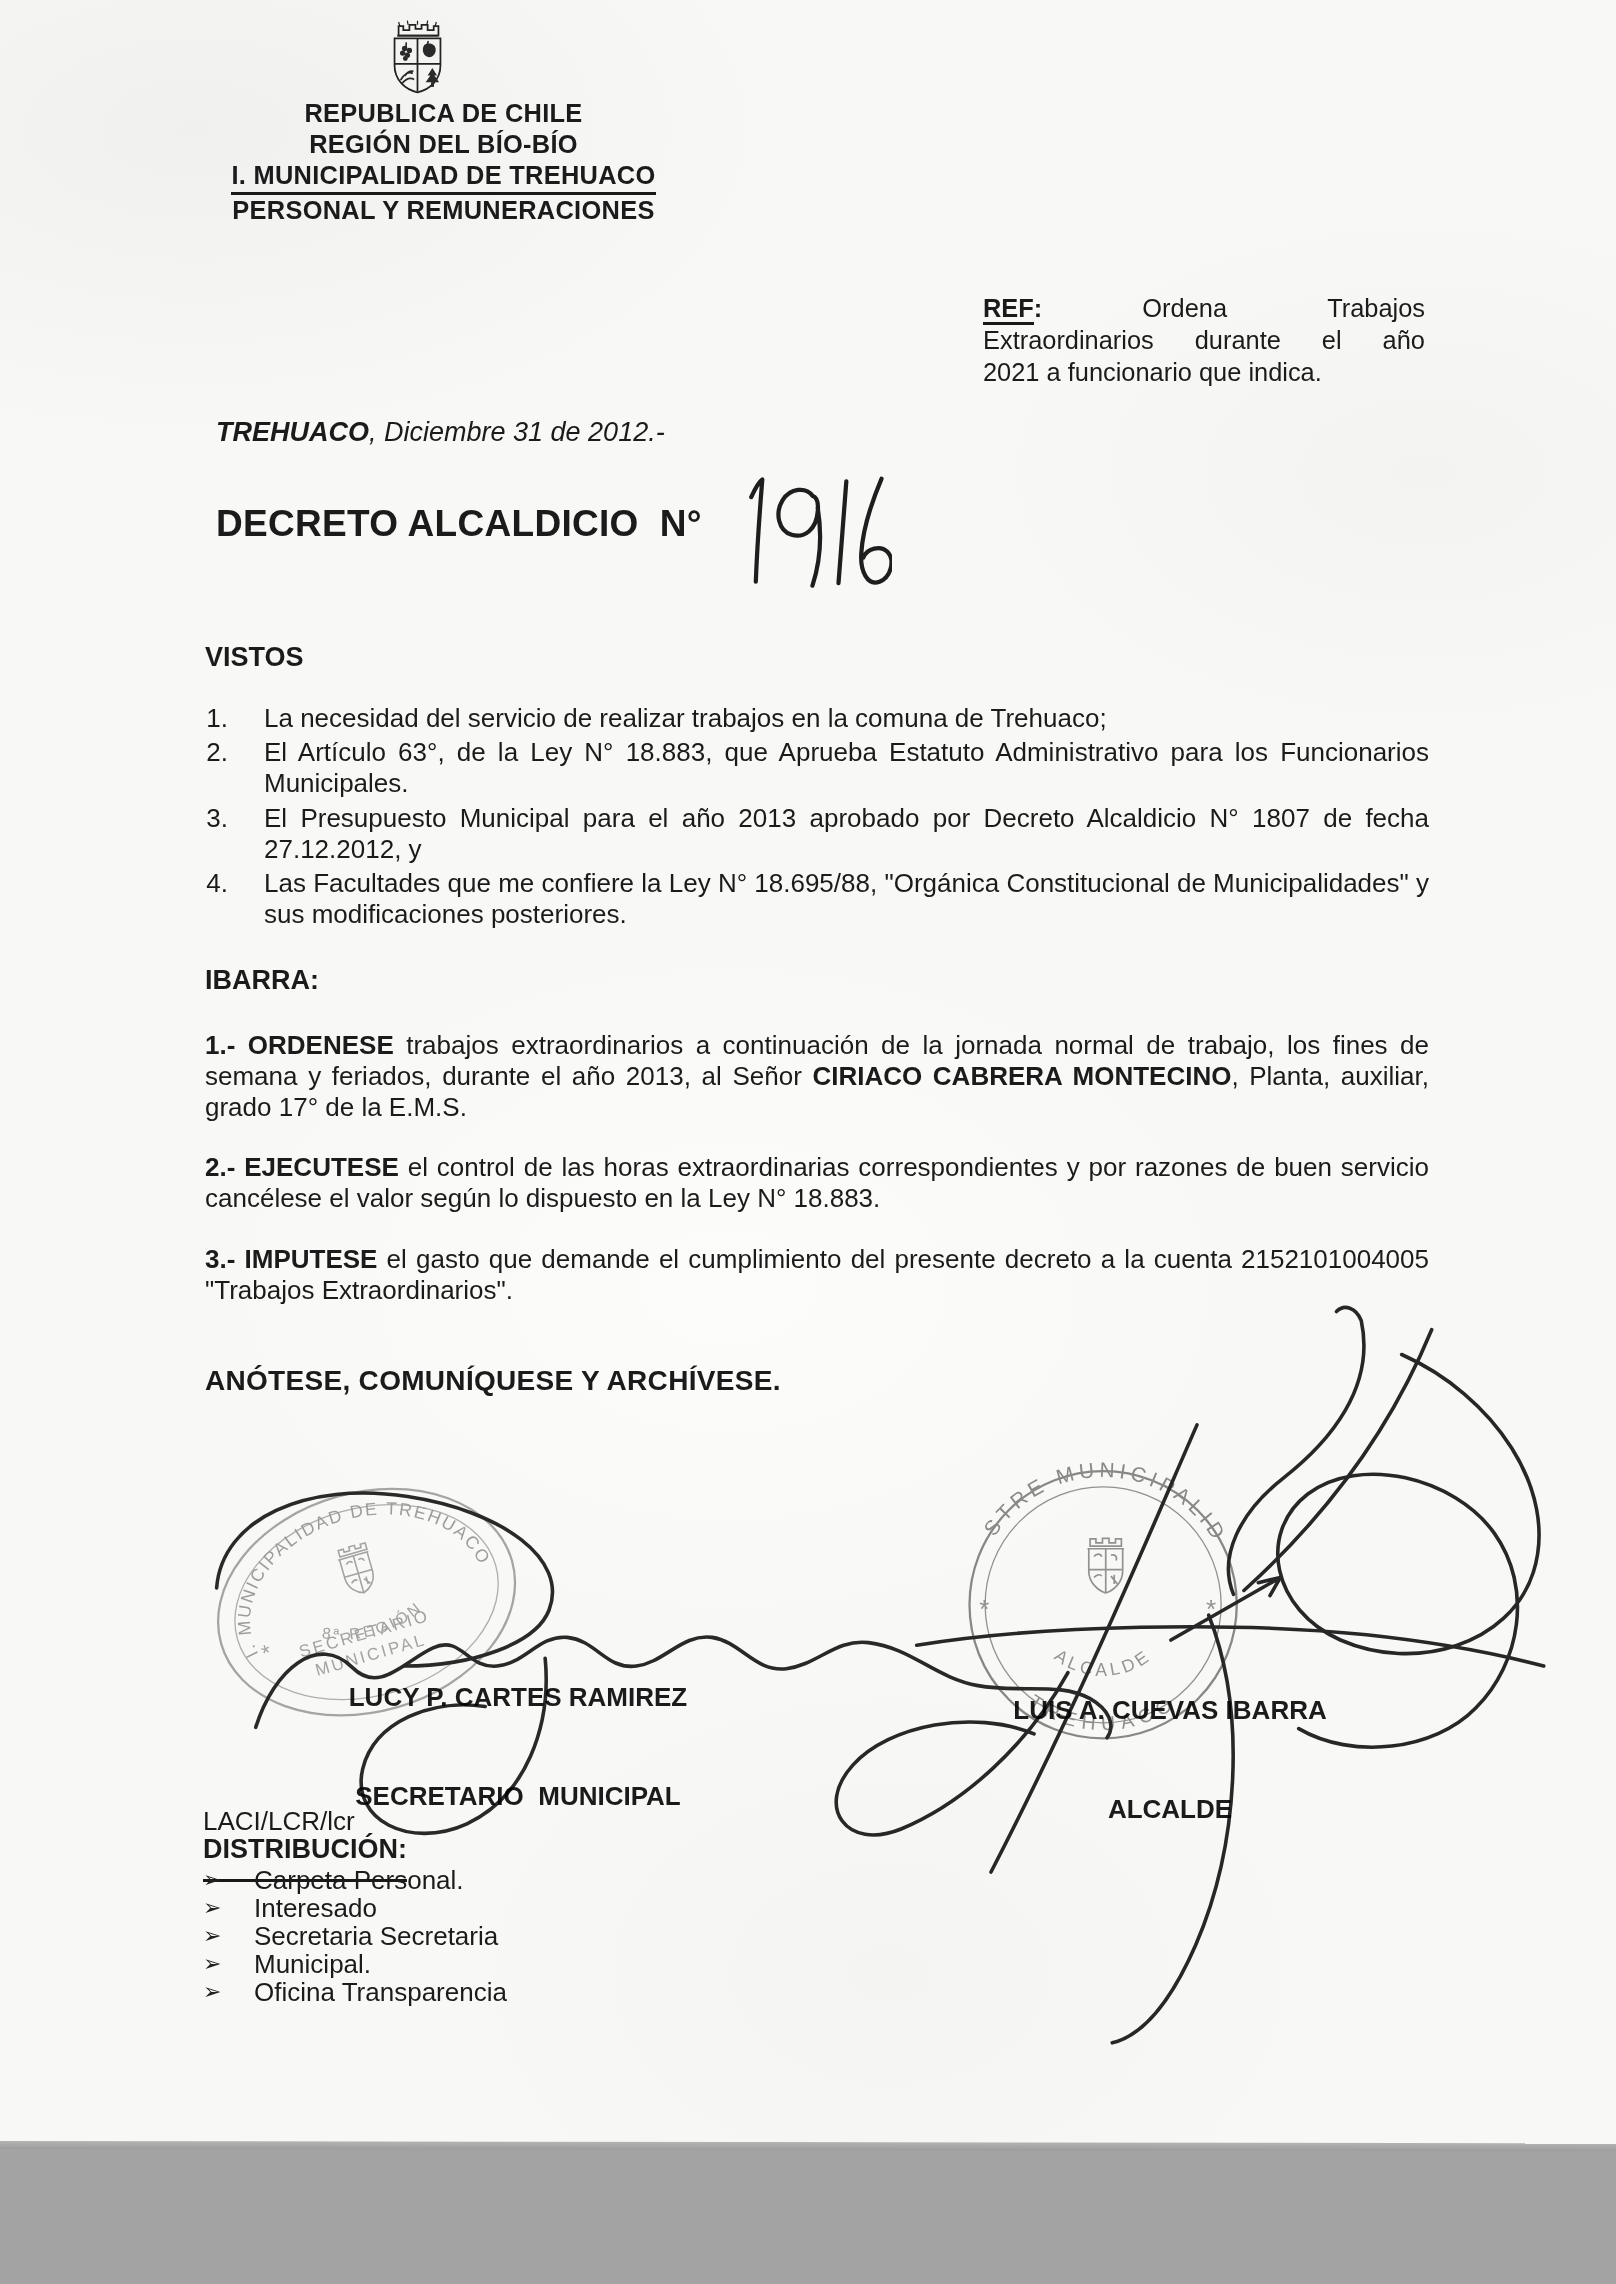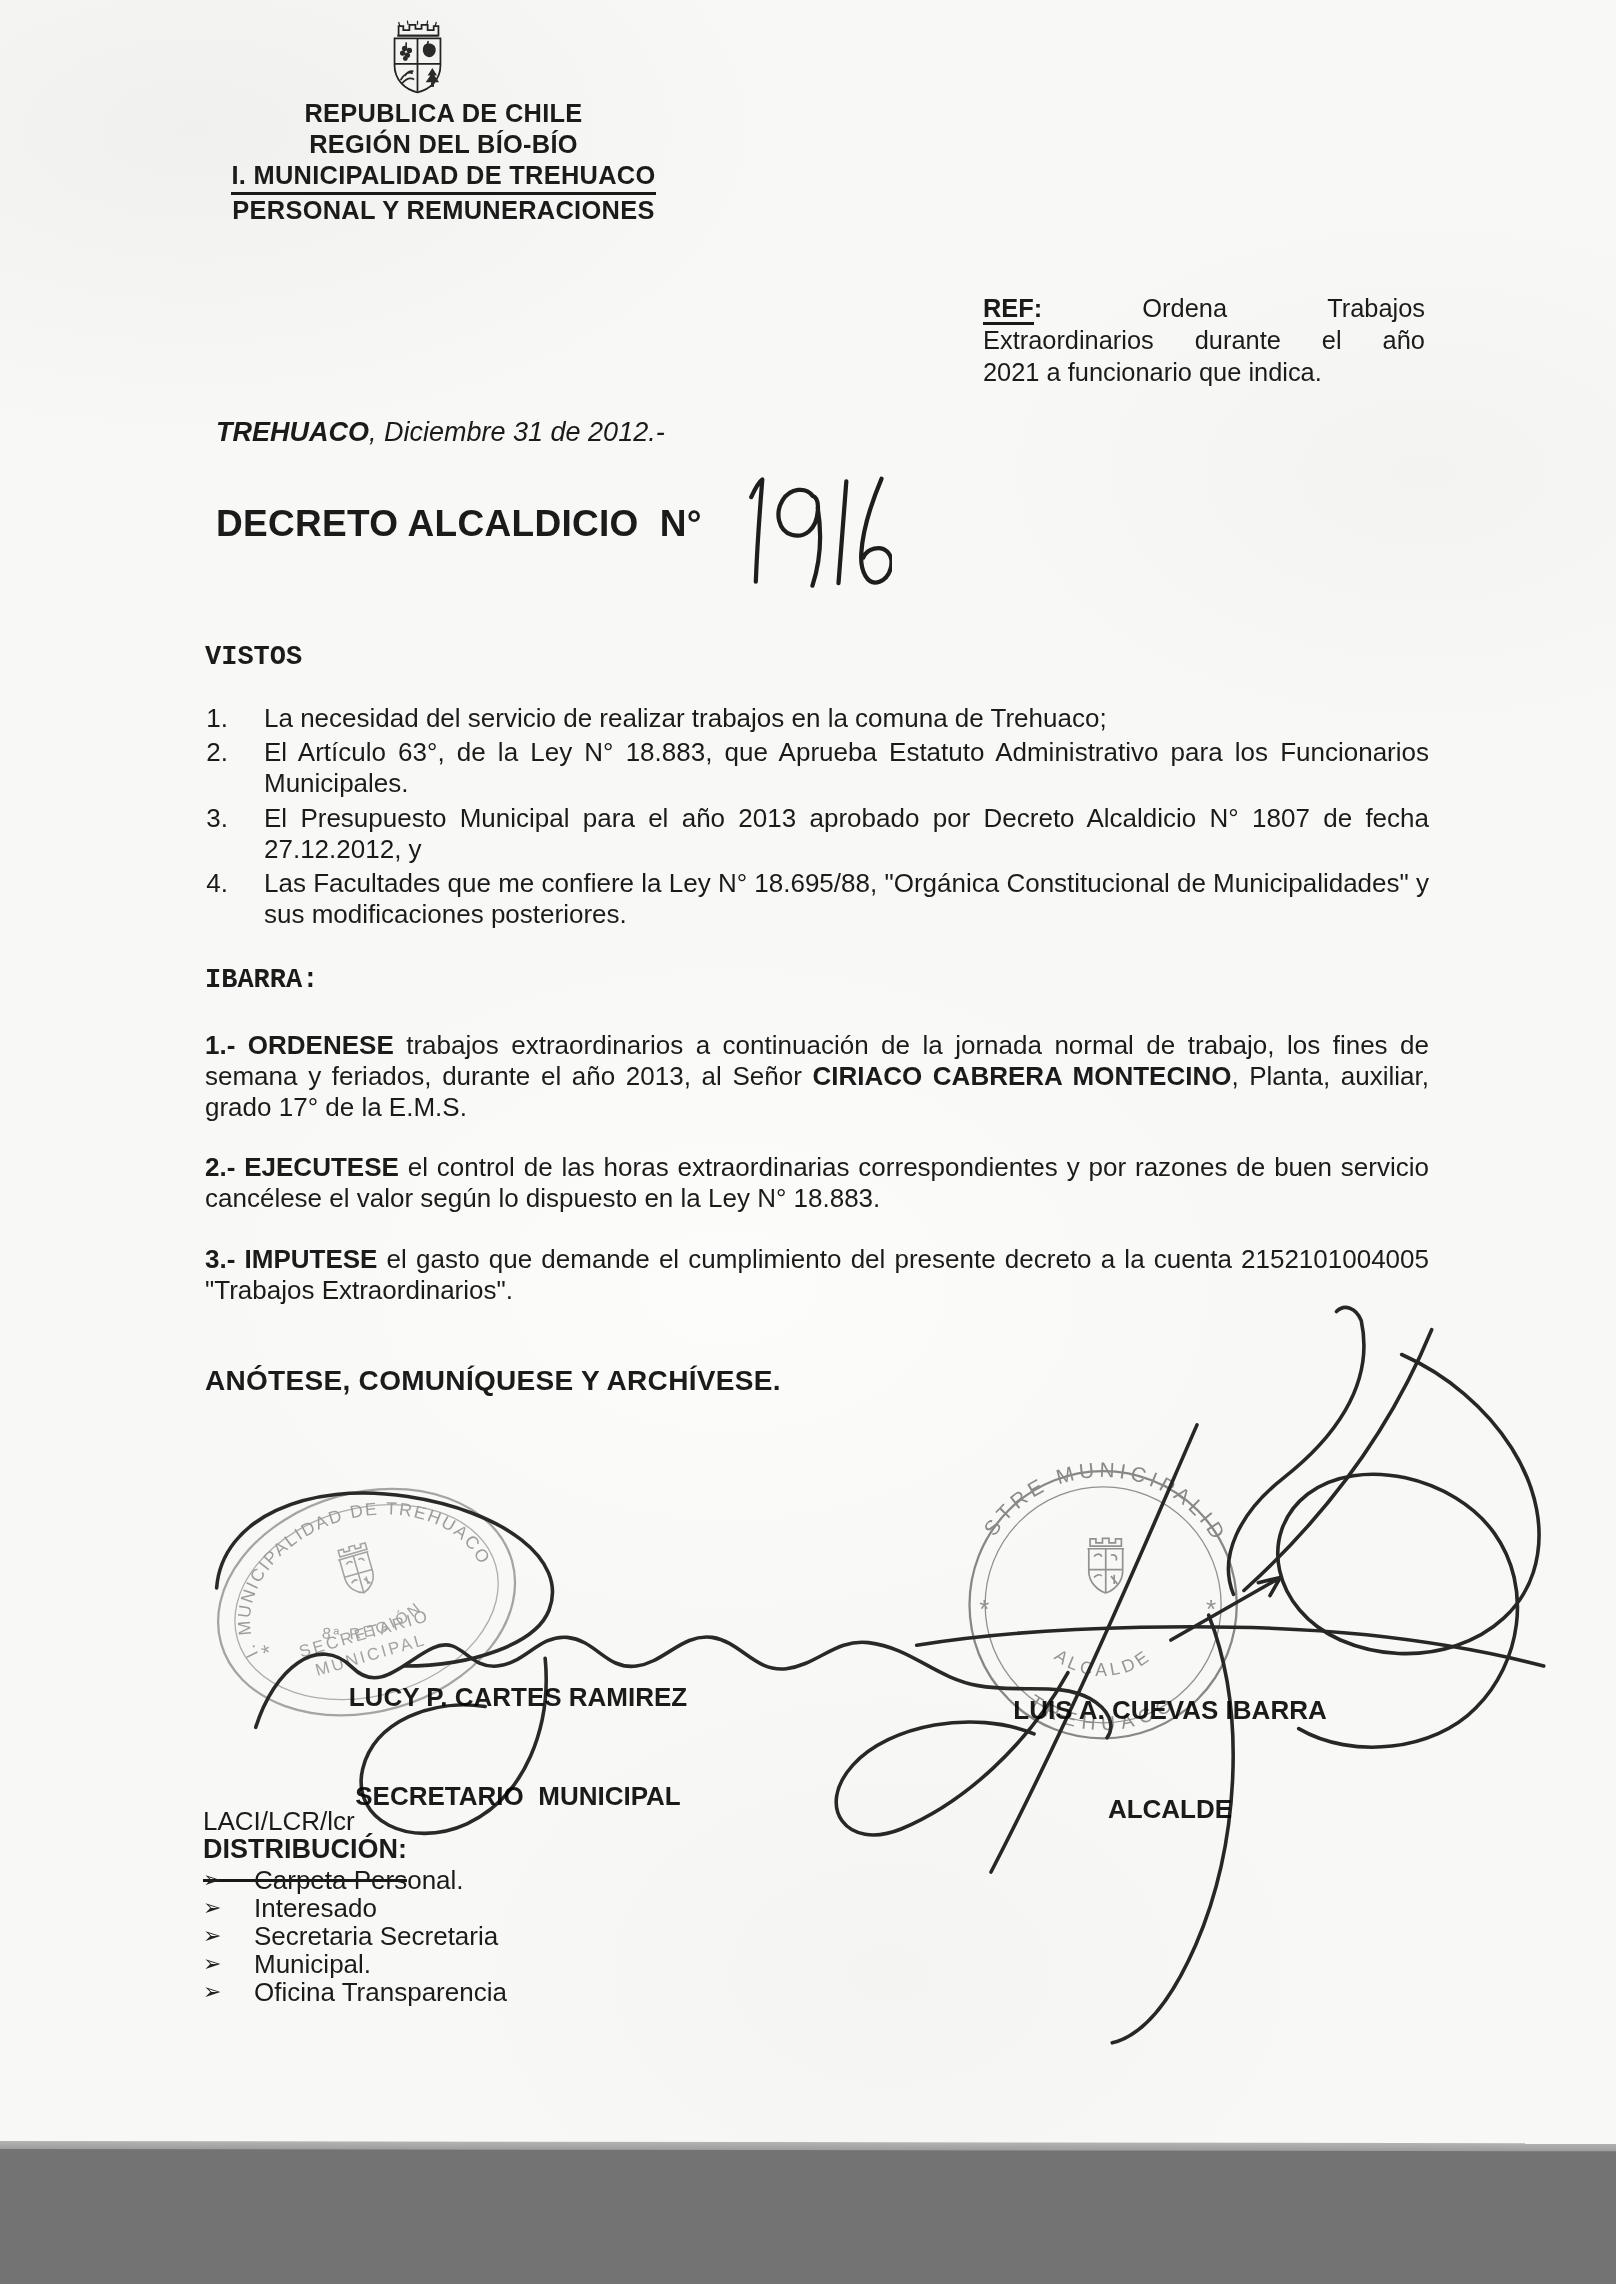--- a/index.html
+++ b/index.html
@@ -1,16 +1,16 @@
 <!DOCTYPE html>
 <html style="font-size:10.4px"><head>
 <meta charset="utf-8">
 <style>
   html,body{margin:0;padding:0;background:#ffffff;}
-  .page{position:relative;width:1617px;height:2284px;background:#737373;overflow:hidden;
+  .page{position:relative;width:1617px;height:2284px;background:#a3a3a3;overflow:hidden;
         font-family:"Liberation Sans", sans-serif;color:#1b1b1b;}
   .abs{position:absolute;}
   
   .paper{left:0;top:0;width:1617px;height:2146px;background-color:#f8f8f6;
     background-image:
       radial-gradient(847px 456px at 12% 6%, rgba(0,0,0,0.030), transparent 70%),
       radial-gradient(652px 391px at 88% 22%, rgba(0,0,0,0.020), transparent 70%),
       radial-gradient(782px 521px at 45% 60%, rgba(255,255,255,0.6), transparent 70%),
       radial-gradient(652px 456px at 55% 92%, rgba(0,0,0,0.016), transparent 70%);}
   .paper-edge{left:0;top:2141px;width:1617px;height:7.8px;
@@ -25,21 +25,21 @@
   .ref-label{font-weight:bold;}
   .ref-label .u{border-bottom:3.3px solid #191919;}
   .ref-line2{text-align:justify;text-align-last:justify;}
   
   .dateline{left:216px;top:417px;font-size:27px;font-style:italic;}
   .dateline b{font-weight:bold;}
   .decree-title{left:216px;top:503px;font-size:37px;font-weight:bold;white-space:pre;letter-spacing:0.3px;}
   .hand-number{left:729px;top:471px;}
   .visually-hidden{position:absolute;width:0.7px;height:0.7px;overflow:hidden;clip:rect(0 0 0 0);}
   
-  .h-bold{font-size:27px;font-weight:bold;font-family:Liberation Mono, monospace;}
+  .h-bold{font-size:27px;font-weight:bold;}
   .vistos-h{left:205px;top:642px;}
   .vistos{left:205px;top:703px;width:1224px;font-size:26px;line-height:31px;}
   .vistos .vitem{position:relative;padding-left:59px;text-align:justify;margin-bottom:3.3px;}
   .vistos .num{position:absolute;left:1.3px;top:0;}
   .decreto-h{left:205px;top:965px;}
   .para{width:1224px;font-size:26px;line-height:31px;text-align:justify;}
   .p1{left:205px;top:1030px;}
   .p2{left:205px;top:1152px;}
   .p3{left:205px;top:1244px;}
   .para b{font-weight:bold;}

